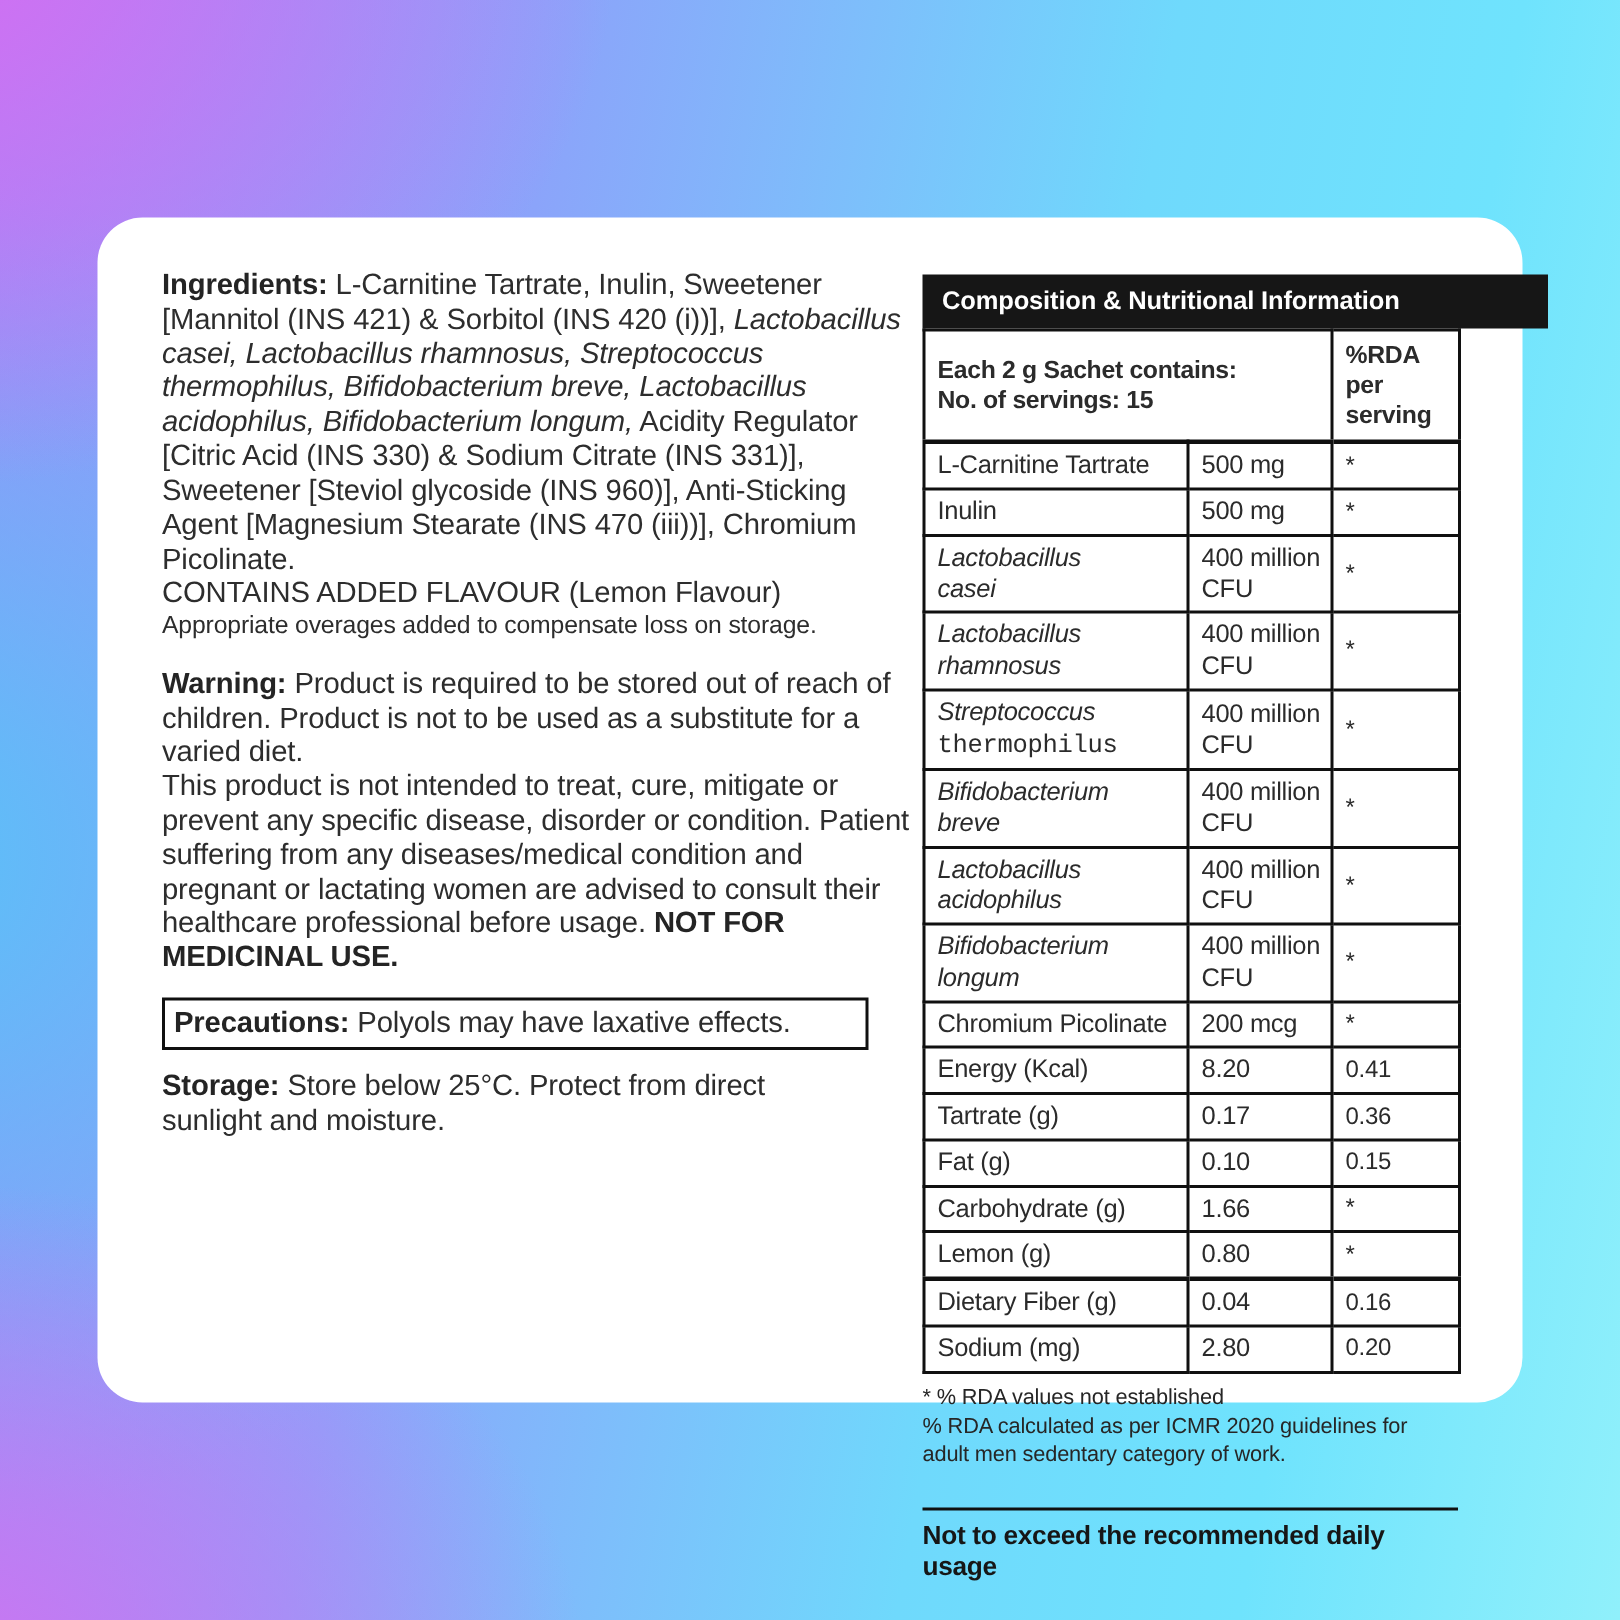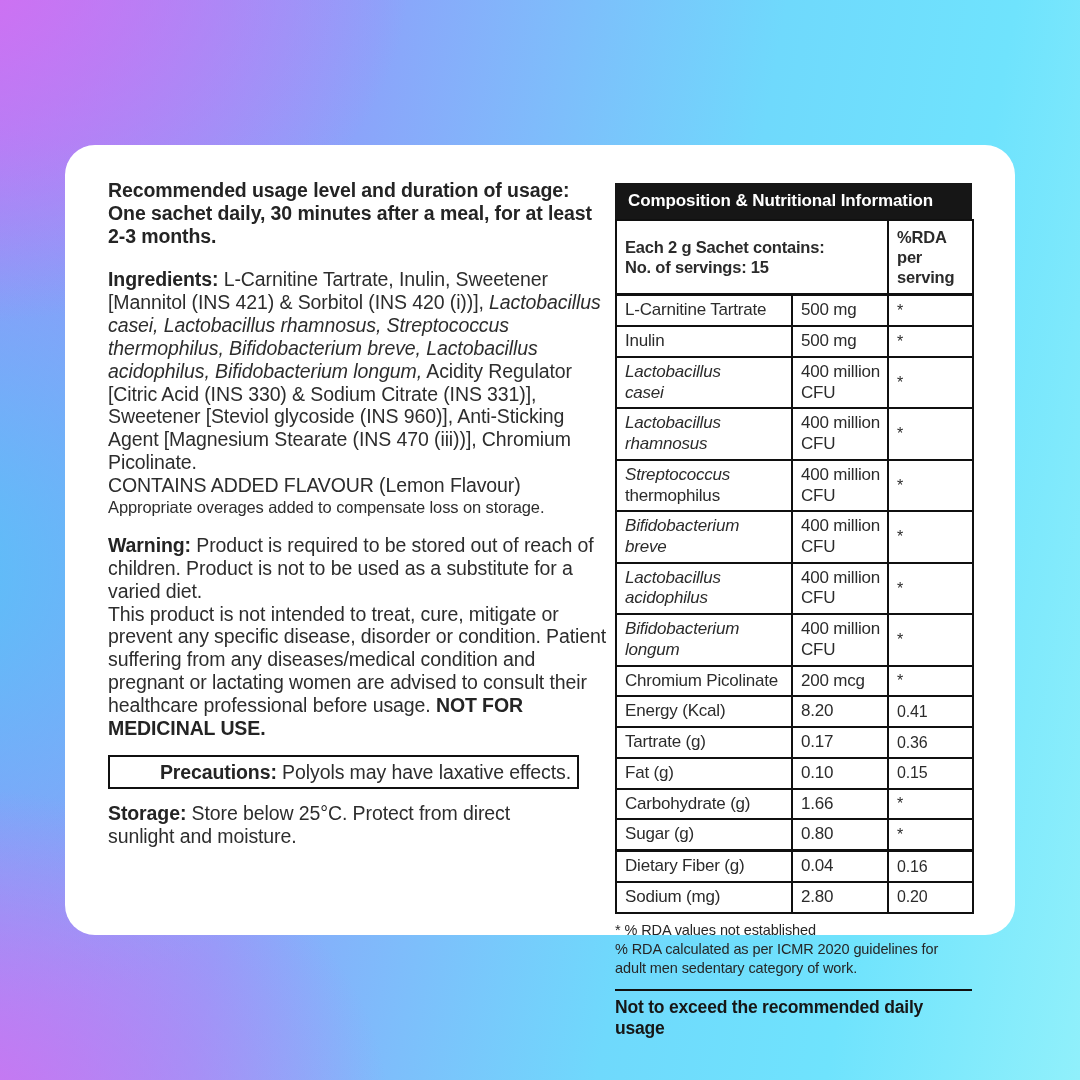--- a/index.html
+++ b/index.html
@@ -39,40 +39,40 @@
   .it { font-style: italic; }
   .usage { font-weight: bold; color: #242424; margin-bottom: 21px !important; }
   .ingredients { margin-bottom: 17px !important; }
   .warning { margin-bottom: 15px !important; }
   .block { display: block; }
   .small { font-size: 16.5px; line-height: 1.25; }
   .precautions-box {
     width: 455px;
     border: 2.5px solid #101010;
     padding: 4px 6px;
-    text-align: right;
+    text-align: left;
     margin-bottom: 13px;
   }
   .storage { max-width: 460px; }
   
   .right-col {
     position: absolute;
     left: 550px; top: 38px;
     width: 357px;
     color: #2b2b2b;
   }
   .table-title {
     background: #161616;
     color: #ffffff;
     font-weight: bold;
     font-size: 17px;
     letter-spacing: -0.1px;
     padding: 8px 0 8px 13px;
     box-sizing: border-box;
-    width: 357px;
+    width: 417px;
   }
   table.nutri {
     border-collapse: collapse;
     table-layout: fixed;
     width: 357px;
     font-size: 17px;
     letter-spacing: -0.2px;
   }
   table.nutri td {
     border: 2px solid #101010;
@@ -83,48 +83,47 @@
   table.nutri .subhead td {
     font-weight: bold;
     border-bottom: 3.5px solid #101010;
     font-size: 16.5px;
     padding-top: 6px; padding-bottom: 6px;
   }
   table.nutri td.name   { white-space: pre-line; }
   table.nutri td.amount { white-space: pre-line; }
   table.nutri td.rda    { font-size: 16px; }
   table.nutri tr.sep td { border-top: 3.5px solid #101010; }
-  .up { font-style: normal; }
+  .up { font-style: normal; font-family: Liberation Mono, monospace; }
   .pre { white-space: pre-line; }
   .footnotes {
     margin-top: 7px;
     font-size: 14.5px;
     line-height: 1.32;
     color: #262626;
     letter-spacing: -0.1px;
   }
   .bottom-note {
-    margin-top: 11px;
+    margin-top: 25px;
     border-top: 2.5px solid #101010;
     padding-top: 6px;
     font-weight: bold;
     font-size: 17.5px;
     letter-spacing: -0.2px;
     color: #161616;
   }
 </style>
 </head>
 <body>
 
 <div class="bg">
   <div class="card">
 
     <div class="left-col">
 
-      <p class="usage">Recommended usage level and duration of usage: One sachet daily, 30 minutes after a meal, for at least 2-3 months.</p>
 
       <p class="ingredients"><span class="b">Ingredients:</span><span> L-Carnitine Tartrate, Inulin, Sweetener [Mannitol (INS 421) &amp; Sorbitol (INS 420 (i))], </span><span class="it">Lactobacillus casei, Lactobacillus rhamnosus, Streptococcus thermophilus, Bifidobacterium breve, Lactobacillus acidophilus, Bifidobacterium longum,</span><span> Acidity Regulator [Citric Acid (INS 330) &amp; Sodium Citrate (INS 331)], Sweetener [Steviol glycoside (INS 960)], Anti-Sticking Agent [Magnesium Stearate (INS 470 (iii))], Chromium Picolinate.</span><span class="block">CONTAINS ADDED FLAVOUR (Lemon Flavour)</span><span class="block small">Appropriate overages added to compensate loss on storage.</span></p>
 
       <p class="warning"><span class="b">Warning:</span><span> Product is required to be stored out of reach of children. Product is not to be used as a substitute for a varied diet.</span><span class="block"><span>This product is not intended to treat, cure, mitigate or prevent any specific disease, disorder or condition. Patient suffering from any diseases/medical condition and pregnant or lactating women are advised to consult their healthcare professional before usage. </span><span class="b">NOT FOR MEDICINAL USE.</span></span></p>
 
       <div class="precautions-box"><span class="b">Precautions:</span><span> Polyols may have laxative effects.</span></div>
 
       <p class="storage"><span class="b">Storage:</span><span> Store below 25°C. Protect from direct sunlight and moisture.</span></p>
     </div>
 
@@ -219,21 +218,21 @@
               <td class="name">Fat (g)</td>
               <td class="amount">0.10</td>
               <td class="rda">0.15</td>
             </tr>
             <tr>
               <td class="name">Carbohydrate (g)</td>
               <td class="amount">1.66</td>
               <td class="rda">*</td>
             </tr>
             <tr>
-              <td class="name">Sugar (g)</td>
+              <td class="name">Lemon (g)</td>
               <td class="amount">0.80</td>
               <td class="rda">*</td>
             </tr>
             <tr class="sep">
               <td class="name">Dietary Fiber (g)</td>
               <td class="amount">0.04</td>
               <td class="rda">0.16</td>
             </tr>
             <tr>
               <td class="name">Sodium (mg)</td>

